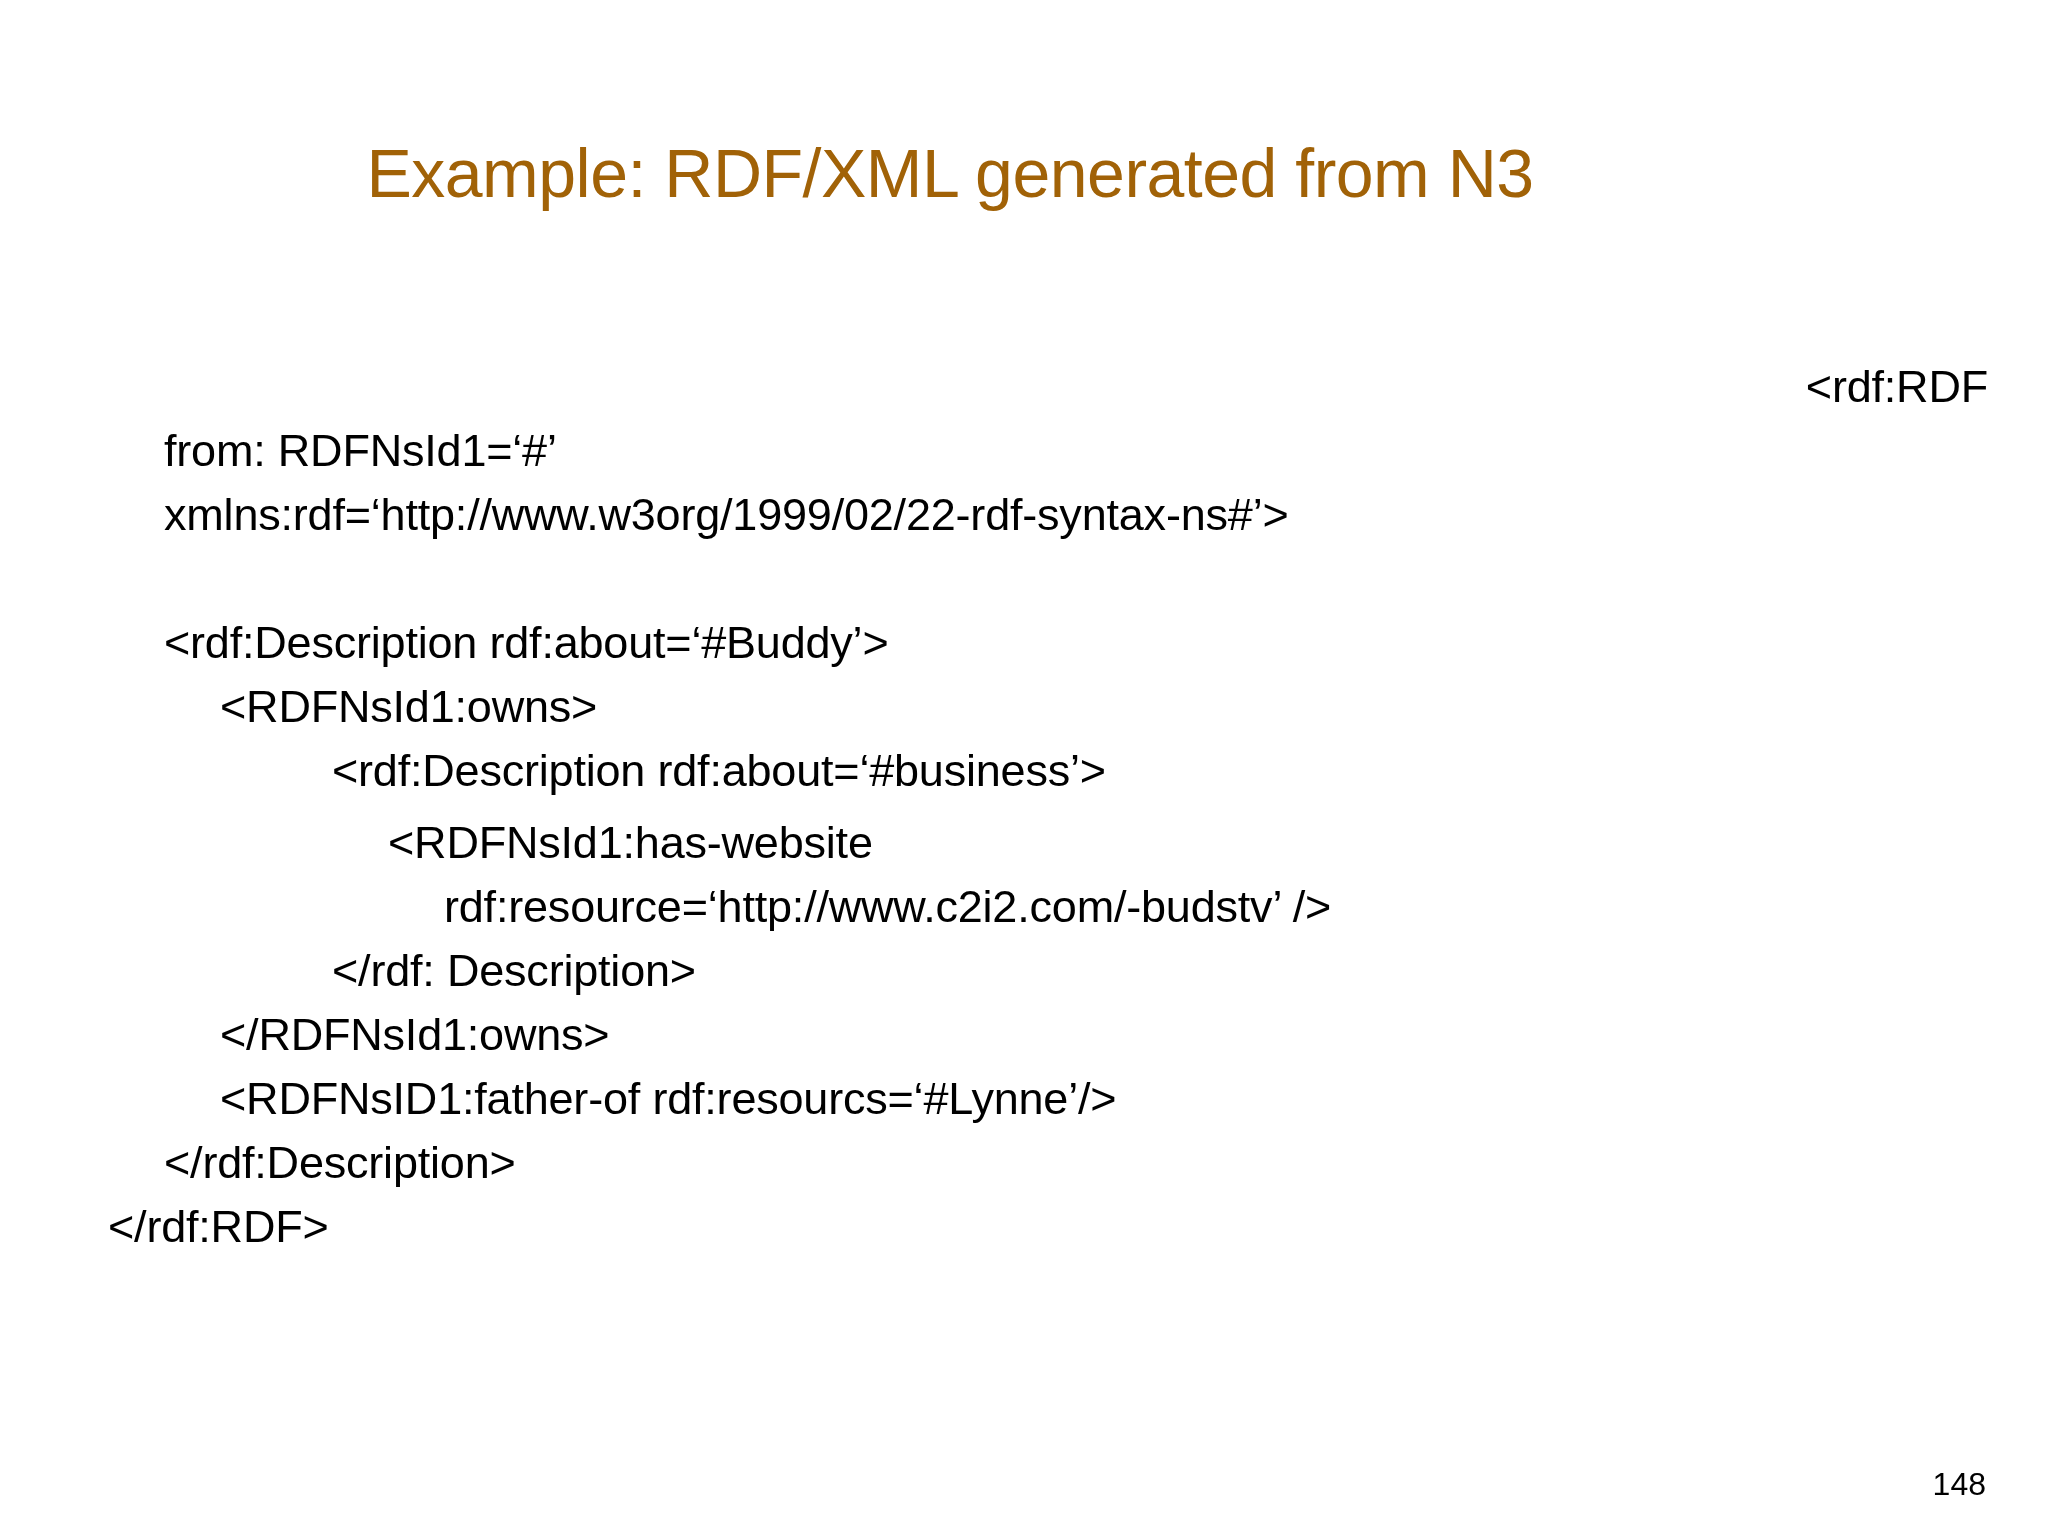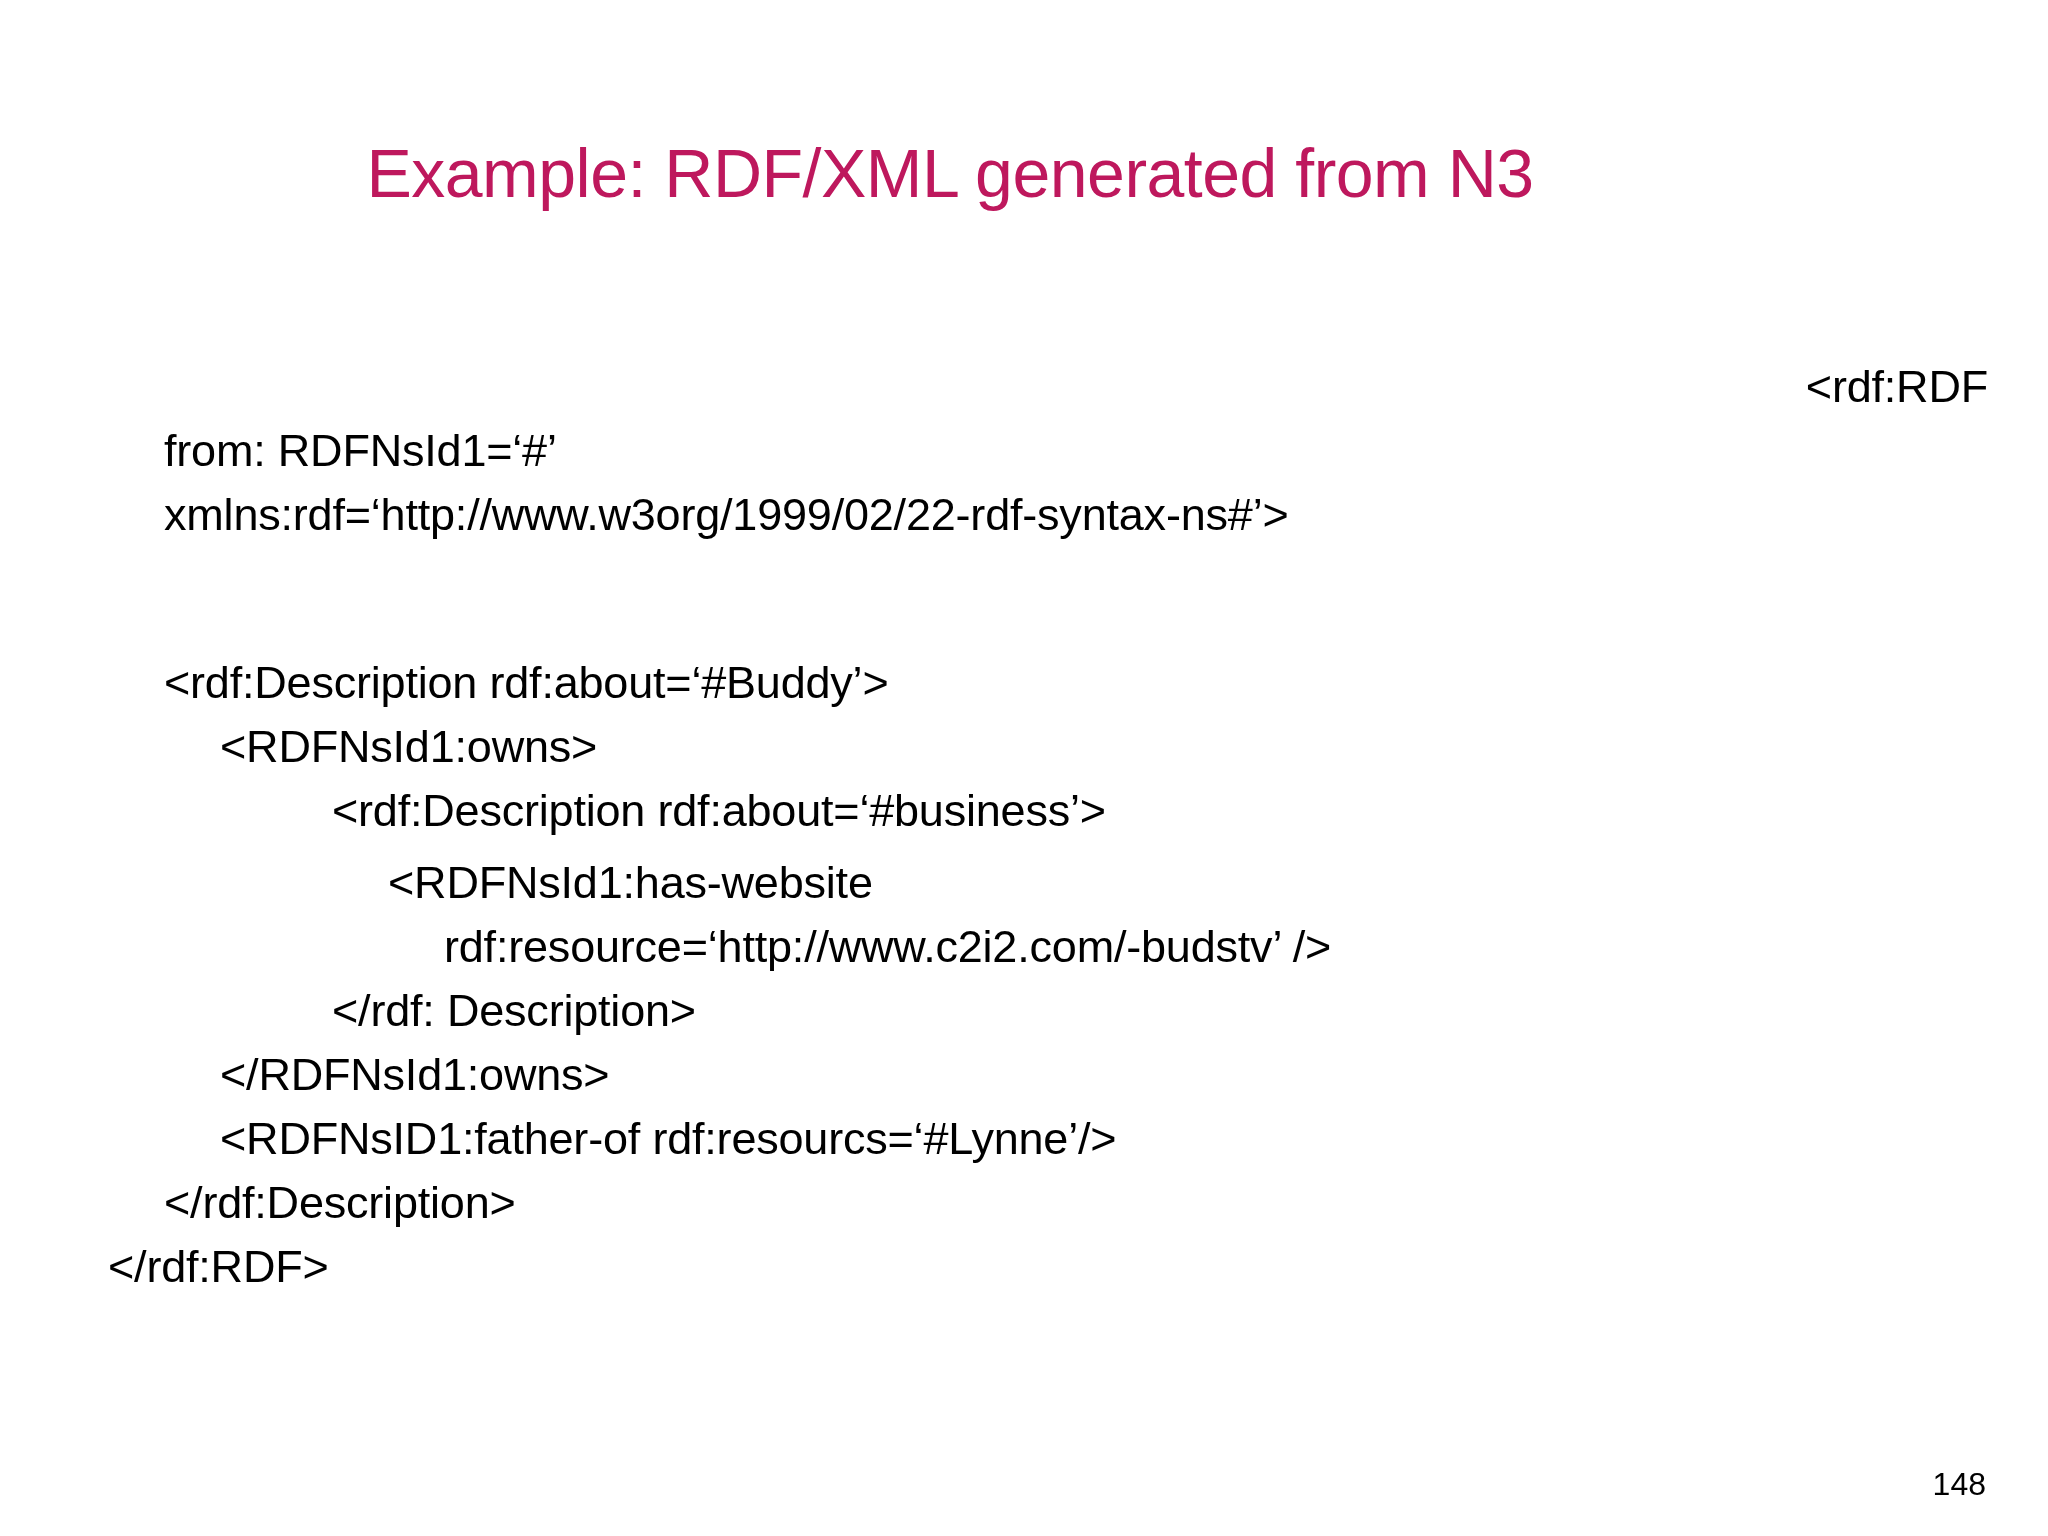--- a/index.html
+++ b/index.html
@@ -22,21 +22,21 @@
   .slide-title {
     position: absolute;
     left: 0;
     top: 138px;
     width: 1900px;
     text-align: center;
     font-size: 68px;
     line-height: 1.05;
     font-weight: 400;
     letter-spacing: -0.5px;
-    color: #be185d;
+    color: #a16207;
     white-space: nowrap;
   }
   .code-block {
     position: absolute;
     left: 108px;
     top: 355px;
     width: 1880px;
     font-size: 45px;
     line-height: 64px;
     font-weight: 400;
@@ -65,21 +65,21 @@
 
 <div class="slide">
 
   <div class="slide-title">Example: RDF/XML generated from N3</div>
 
   <div class="code-block">
       <div class="code-line" style="padding-left: 0px; text-align: right;">&lt;rdf:RDF</div>
       <div class="code-line" style="padding-left: 56px;">from: RDFNsId1=‘#’</div>
       <div class="code-line" style="padding-left: 56px;">xmlns:rdf=‘http://www.w3org/1999/02/22-rdf-syntax-ns#’&gt;</div>
       <div class="code-line blank" style="padding-left: 0px;"></div>
-      <div class="code-line" style="padding-left: 56px; margin-top: 40px;">&lt;rdf:Description rdf:about=‘#Buddy’&gt;</div>
+      <div class="code-line" style="padding-left: 56px;">&lt;rdf:Description rdf:about=‘#Buddy’&gt;</div>
       <div class="code-line" style="padding-left: 112px;">&lt;RDFNsId1:owns&gt;</div>
       <div class="code-line" style="padding-left: 224px;">&lt;rdf:Description rdf:about=‘#business’&gt;</div>
       <div class="code-line" style="padding-left: 280px; margin-top: 8px;">&lt;RDFNsId1:has-website</div>
       <div class="code-line" style="padding-left: 336px;">rdf:resource=‘http://www.c2i2.com/-budstv’ /&gt;</div>
       <div class="code-line" style="padding-left: 224px;">&lt;/rdf: Description&gt;</div>
       <div class="code-line" style="padding-left: 112px;">&lt;/RDFNsId1:owns&gt;</div>
       <div class="code-line" style="padding-left: 112px;">&lt;RDFNsID1:father-of rdf:resourcs=‘#Lynne’/&gt;</div>
       <div class="code-line" style="padding-left: 56px;">&lt;/rdf:Description&gt;</div>
       <div class="code-line" style="padding-left: 0px;">&lt;/rdf:RDF&gt;</div>
     </div>

